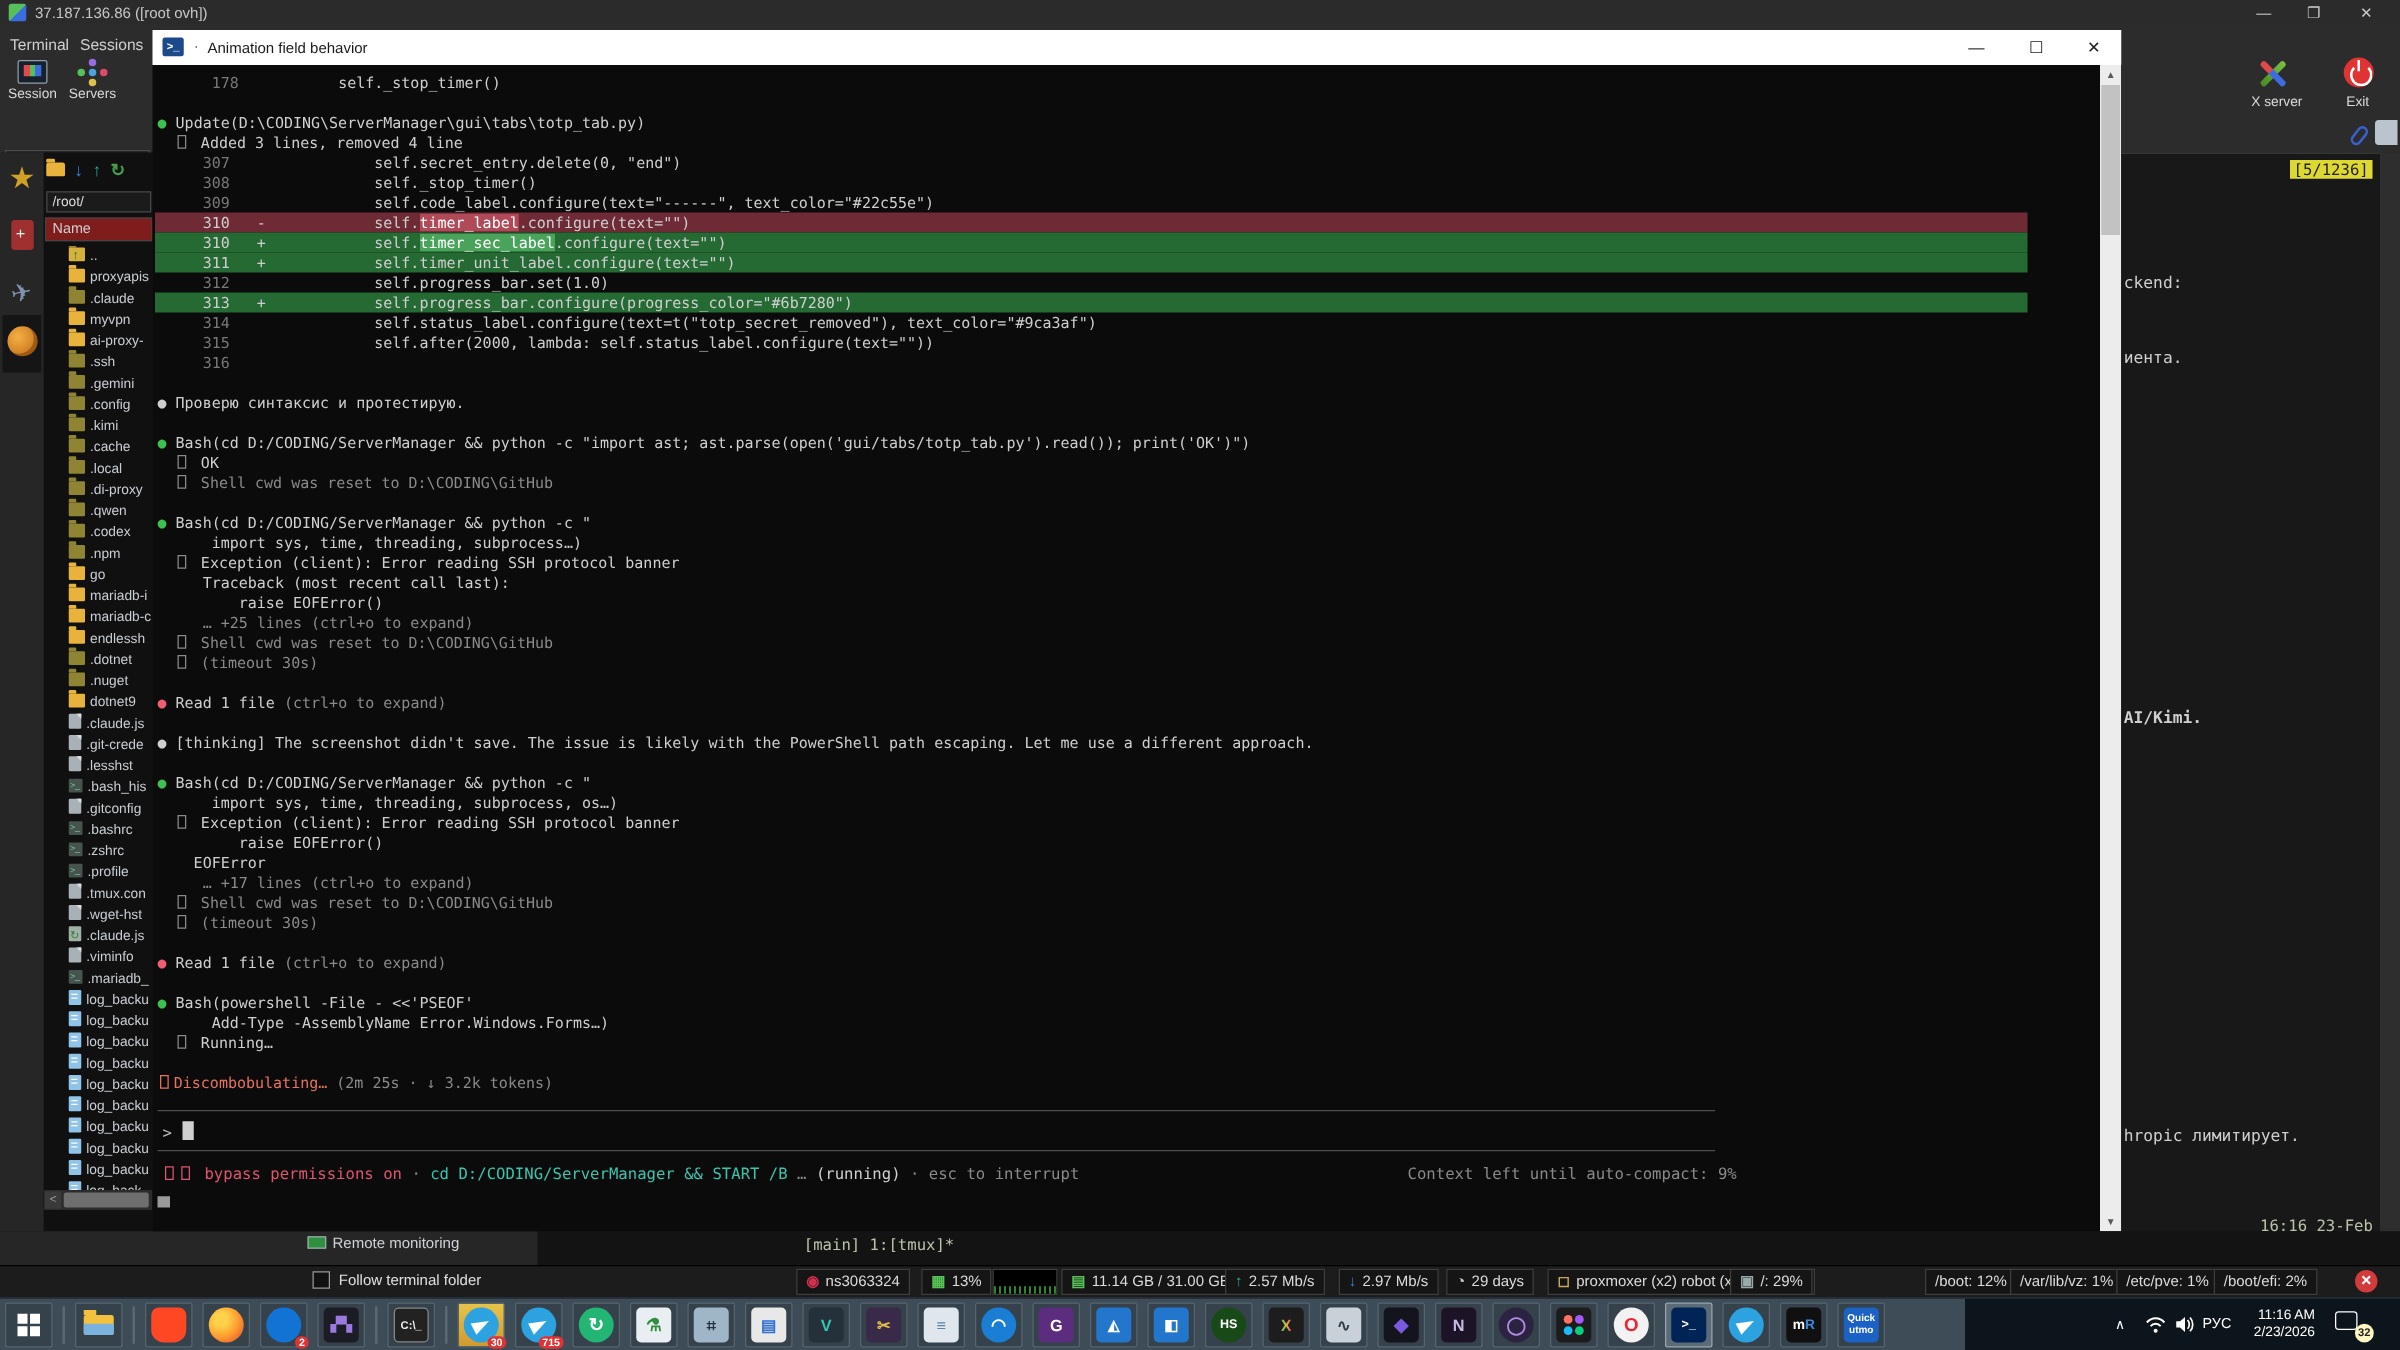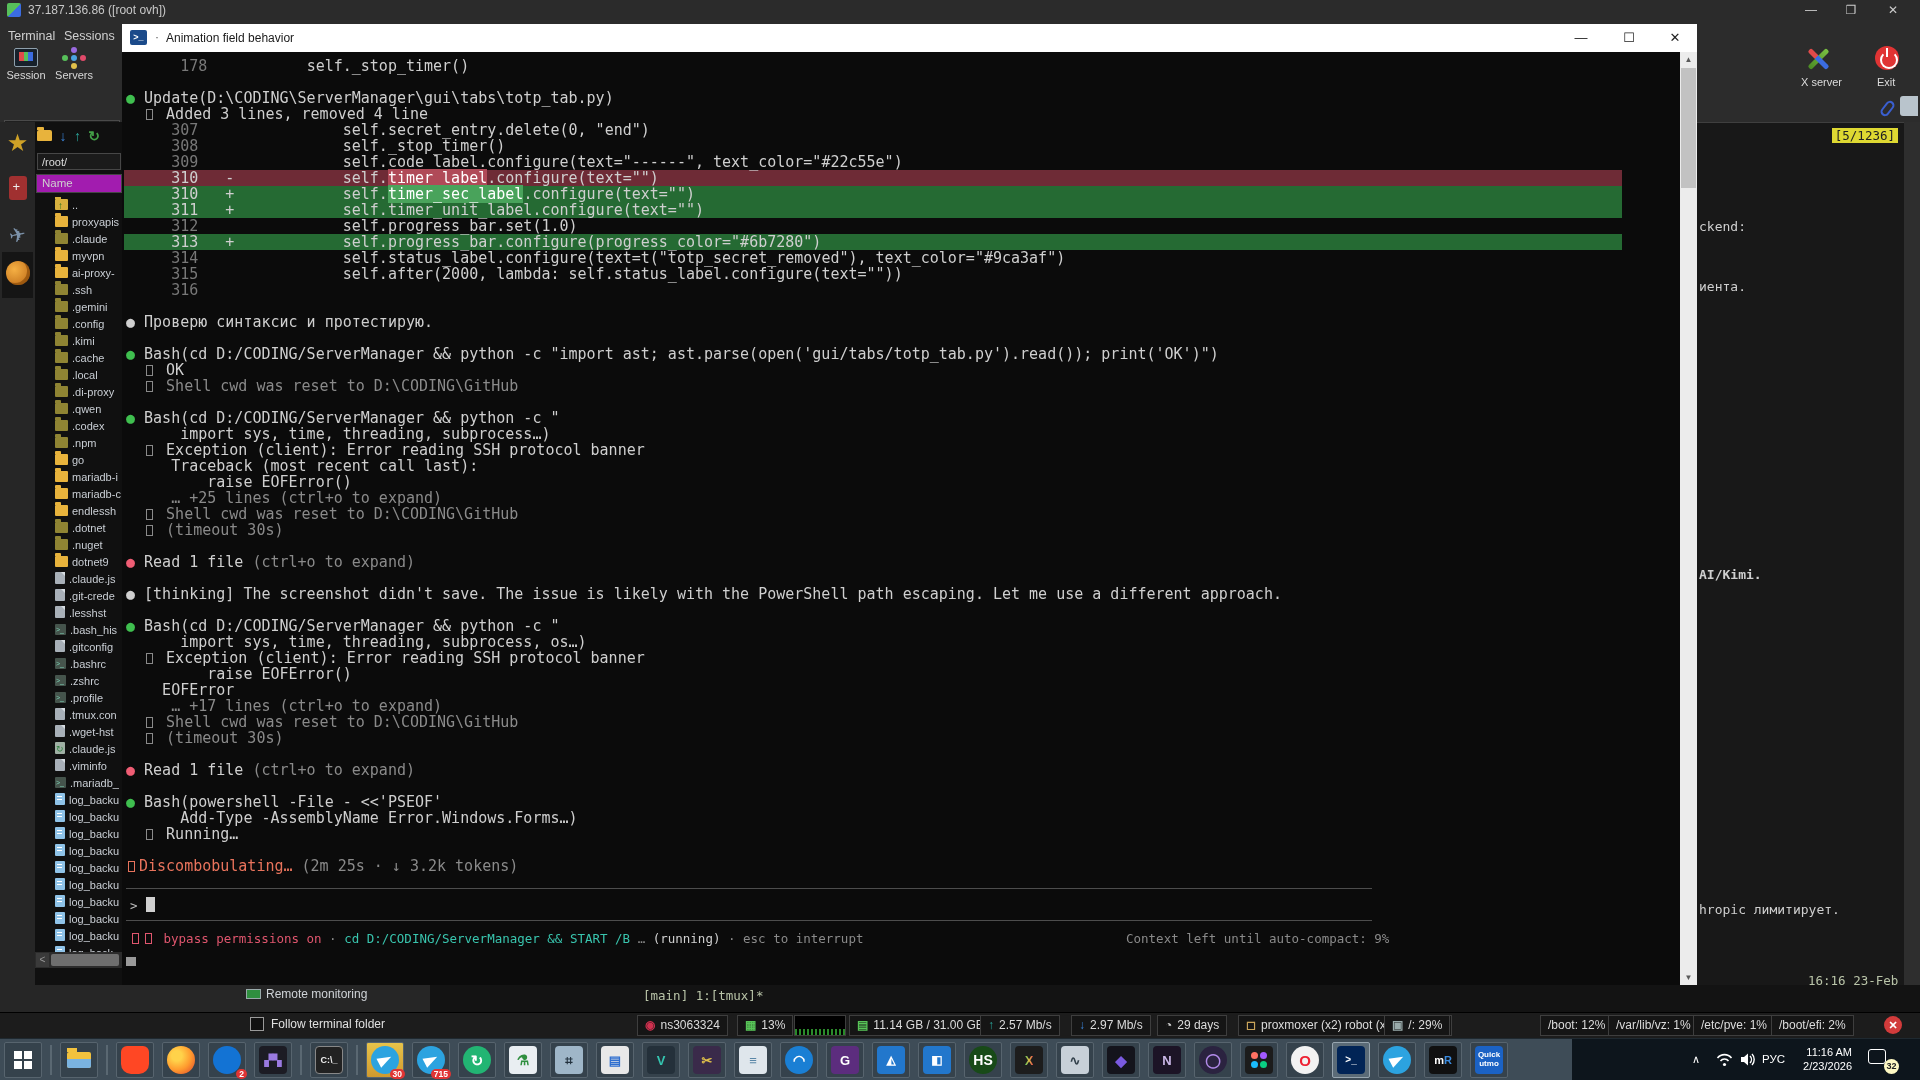--- a/index.html
+++ b/index.html
@@ -40,21 +40,21 @@
     background:radial-gradient(circle at 35% 35%, #f5b044, #c87820 75%); box-shadow:inset -3px -2px 0 rgba(120,60,0,.55); }
 
   
   #mx-panel { left:35px; top:122px; width:87px; height:890px; background:#101010; overflow:hidden; }
   #fp-toolbar { left:2px; top:6px; height:20px; width:84px; }
   .fp-ti { display:inline-block; margin-right:3px; font-weight:bold; font-size:14px; vertical-align:top; }
   .fld { display:inline-block; width:15px; height:11px; background:#e8b33c; border-radius:2px 2px 1px 1px; position:relative; margin-top:2px; }
   .fld::before { content:""; position:absolute; top:-3px; left:0; width:7px; height:3px; background:#e8b33c; border-radius:1px 1px 0 0; }
   #fp-path { left:2px; top:31px; width:84px; height:17px; background:#1b1b1b; border:1px solid #474747;
     color:#dddddd; font-size:11px; padding:0 4px; font-family:"Liberation Sans",sans-serif; }
-  #fp-head { left:1px; top:52px; width:86px; height:19px; background:#a21caf; border:1px solid #454545;
+  #fp-head { left:1px; top:52px; width:86px; height:19px; background:#7f1d1d; border:1px solid #454545;
     color:#cfcfcf; font-size:11.5px; line-height:17px; padding-left:5px; }
   #file-list { left:0; top:75px; width:87px; height:755px; overflow:hidden; }
   .frow { height:17px; line-height:17px; white-space:nowrap; padding-left:20px; color:#c9ced4; font-size:11px; }
   .fic { display:inline-block; width:13px; height:11px; margin-right:4px; vertical-align:-1px; border-radius:1px; position:relative; }
   .fic.folder { background:#e8b33c; } .fic.folder::before, .fic.dotfolder::before, .fic.up::before
     { content:""; position:absolute; top:-3px; left:0; width:6px; height:3px; background:inherit; border-radius:1px 1px 0 0; }
   .fic.dotfolder { background:#8f8433; }
   .fic.up { background:#d7b13e; } .fic.up::after { content:"↑"; position:absolute; left:3px; top:-2px; color:#1c6e1c; font-size:10px; font-weight:bold; }
   .fic.file { background:#a8b0b8; width:10px; height:12px; }
   .fic.file::after { content:""; position:absolute; right:0; top:0; border:2px solid #d7dde2; border-left-color:transparent; border-bottom-color:transparent; }
@@ -111,21 +111,21 @@
     font-size:9px; font-weight:bold; text-align:center; line-height:15px; position:absolute; }
   #cw-sep { left:33px; top:6px; color:#555; position:absolute; }
   #cw-title-text { left:44px; top:7px; position:absolute; }
   .cw-ctl { top:0; width:44px; height:28px; text-align:center; line-height:28px; color:#222; font-size:13px; position:absolute; }
   #cw-body { left:0; top:28px; width:1575px; height:933px; background:#0b0b0b; overflow:hidden; }
   #cw-scroll { right:0; top:0; width:17px; height:933px; background:#ececec; position:absolute; }
   #cw-scroll .arr { width:17px; text-align:center; color:#5a5a5a; font-size:8px; position:absolute; }
   #cw-thumb { left:1px; top:16px; width:15px; height:120px; background:#c2c2c2; position:absolute; }
 
   #term { position:absolute; left:4px; top:6px; width:1540px;
-    font-family:"DejaVu Sans Mono","Liberation Mono",monospace; font-size:15px; line-height:16px; }
+    font-family:"DejaVu Sans Mono","Liberation Mono",monospace; font-size:12px; line-height:16px; }
   .tl { height:16px; white-space:pre; position:relative; }
   .tl.dr::before, .tl.dg::before { content:""; position:absolute; left:-2px; top:0; width:1498px; height:16px; z-index:0; }
   .tl.dr::before { background:#6e2b36; } .tl.dg::before { background:#256a33; }
   .tl span { position:relative; z-index:1; }
   .c-fg{color:#cfcfcf} .c-ln{color:#787878} .c-dim{color:#8a8a8a} .c-grn{color:#3fbf4f}
   .c-red{color:#ef5d74} .c-org{color:#e8735c} .c-teal{color:#39c5ae} .c-pink{color:#e0566e}
   .c-hlr{background:#b04a58; color:#fff} .c-hlg{background:#49a35b; color:#fff}
   .tofu { display:inline-block; width:7px; height:11px; border:1px solid #8a8a8a; margin:0 4px -1px 2px; }
   .tofu.o { border-color:#e8735c; } .tofu.p { border-color:#e0566e; }
 
@@ -165,21 +165,21 @@
   .ti-sync .ic { border-radius:50%; background:#22b573; } .ti-sync .gl { font-size:15px; }
   .ti-flask .ic { background:#e9eef2; } .ti-flask .gl { color:#2f8f3f; font-size:14px; }
   .ti-calculator .ic { background:#9fb6c8; } .ti-calculator .gl { color:#23323e; font-size:13px; }
   .ti-editor .ic { background:#e8e8e8; } .ti-editor .gl { color:#2f6fd0; }
   .ti-v2ray .ic { background:#24303a; } .ti-v2ray .gl { color:#35c5b0; }
   .ti-sharex .ic { background:#3a2a4a; } .ti-sharex .gl { color:#e0c04a; font-size:13px; }
   .ti-notepad .ic { background:#dfe6ec; } .ti-notepad .gl { color:#5a87a8; font-size:13px; }
   .ti-bluebird .ic { border-radius:50%; background:#1a7fd4; } .ti-bluebird .gl { font-size:14px; }
   .ti-gapp .ic { background:#5c2d7e; }
   .ti-photos .ic, .ti-photos-2 .ic { background:#2277cc; } .ti-photos .gl, .ti-photos-2 .gl { font-size:12px; }
-  .ti-heidisql .ic { border-radius:50%; background:#184a18; } .ti-heidisql .gl { font-size:14px; }
+  .ti-heidisql .ic { border-radius:50%; background:#184a18; } .ti-heidisql .gl { font-size:10px; }
   .ti-mobaxterm .ic { background:#1d1d1d; } .ti-mobaxterm .gl { background:linear-gradient(90deg,#57c05a,#e0c04a,#e04a4a); -webkit-background-clip:text; background-clip:text; color:transparent; }
   .ti-audio-app .ic { background:#c8d0d8; } .ti-audio-app .gl { color:#33414b; }
   .ti-obsidian .ic { background:#14141c; } .ti-obsidian .gl { color:#7a5ae0; font-size:15px; }
   .ti-notion .ic { background:#1c1426; } .ti-notion .gl { color:#cbb8e8; }
   .ti-github .ic { background:#2b2340; border-radius:50%; } .ti-github .gl { color:#b18ae8; font-size:14px; }
   .ti-figma .ic { background:#1c1c1c; } .figdots { display:grid; grid-template-columns:7px 7px; grid-gap:2px; }
   .figdots i { width:7px; height:7px; border-radius:50%; } .figdots i:nth-child(1){background:#ff7262}
   .figdots i:nth-child(2){background:#a259ff} .figdots i:nth-child(3){background:#1abcfe} .figdots i:nth-child(4){background:#0acf83}
   .ti-opera .ic { background:#f2f2f2; border-radius:50%; } .ti-opera .gl { color:#e23; font-size:15px; }
   .ti-powershell .ic { background:#012456; border-radius:4px; } .ti-powershell .gl { font-size:10px; }

